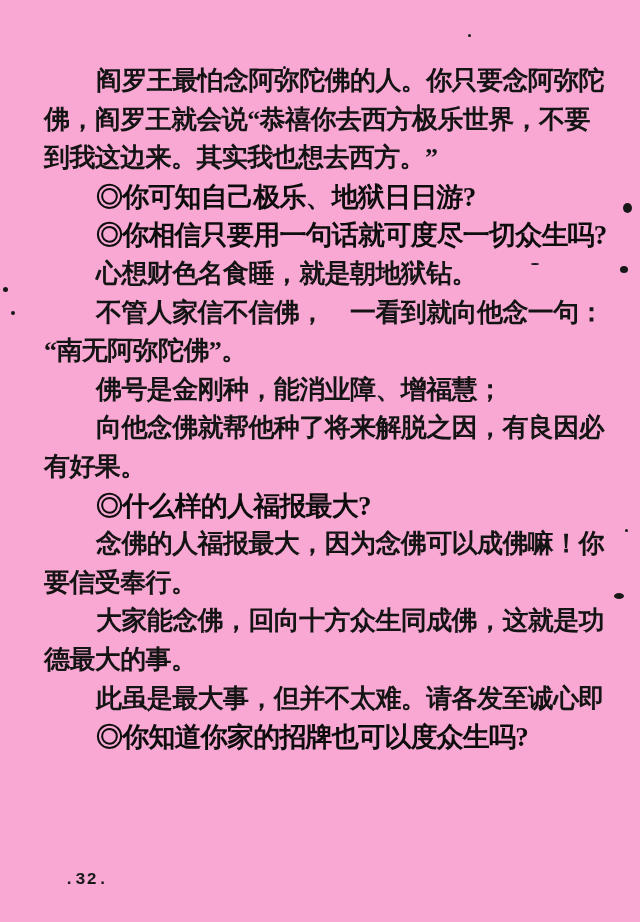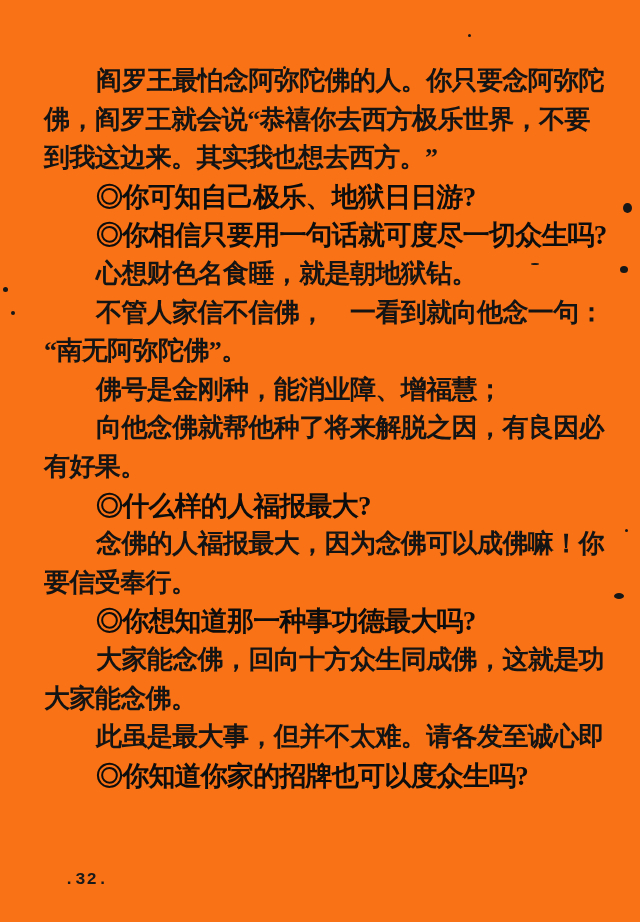--- a/index.html
+++ b/index.html
@@ -4,21 +4,21 @@
 <style>
   html, body {
     margin: 0;
     padding: 0;
     background: #ffffff;
   }
   .scan-page {
     position: relative;
     width: 640px;
     height: 922px;
-    background: #f97316;
+    background: #f9a8d4;
     overflow: hidden;
   }
   .text-block {
     position: absolute;
     left: 44px;
     top: 62px;
     width: 572px;
   }
   .line {
     margin: 0;
@@ -70,23 +70,22 @@
     <p class="line heading indent">◎你相信只要用一句话就可度尽一切众生吗?</p>
     <p class="line indent">心想财色名食睡，就是朝地狱钻。</p>
     <p class="line indent">不管人家信不信佛，　一看到就向他念一句：</p>
     <p class="line">“南无阿弥陀佛”。</p>
     <p class="line indent">佛号是金刚种，能消业障、增福慧；</p>
     <p class="line indent">向他念佛就帮他种了将来解脱之因，有良因必</p>
     <p class="line">有好果。</p>
     <p class="line heading indent">◎什么样的人福报最大?</p>
     <p class="line indent">念佛的人福报最大，因为念佛可以成佛嘛！你</p>
     <p class="line">要信受奉行。</p>
-    <p class="line heading indent">◎你想知道那一种事功德最大吗?</p>
     <p class="line indent">大家能念佛，回向十方众生同成佛，这就是功</p>
-    <p class="line">大家能念佛。</p>
+    <p class="line">德最大的事。</p>
     <p class="line indent">此虽是最大事，但并不太难。请各发至诚心即</p>
     <p class="line heading indent">◎你知道你家的招牌也可以度众生吗?</p>
   </div>
 
   <div class="page-number">.32.</div>
 
   <div class="speck" style="left:468px; top:34px;  width:3px;  height:3px;"></div>
   <div class="speck" style="left:283px; top:66px;  width:3px;  height:3px;"></div>
   <div class="speck" style="left:417px; top:104px; width:3px;  height:3px;"></div>
   <div class="speck" style="left:623px; top:203px; width:9px;  height:10px;"></div>

